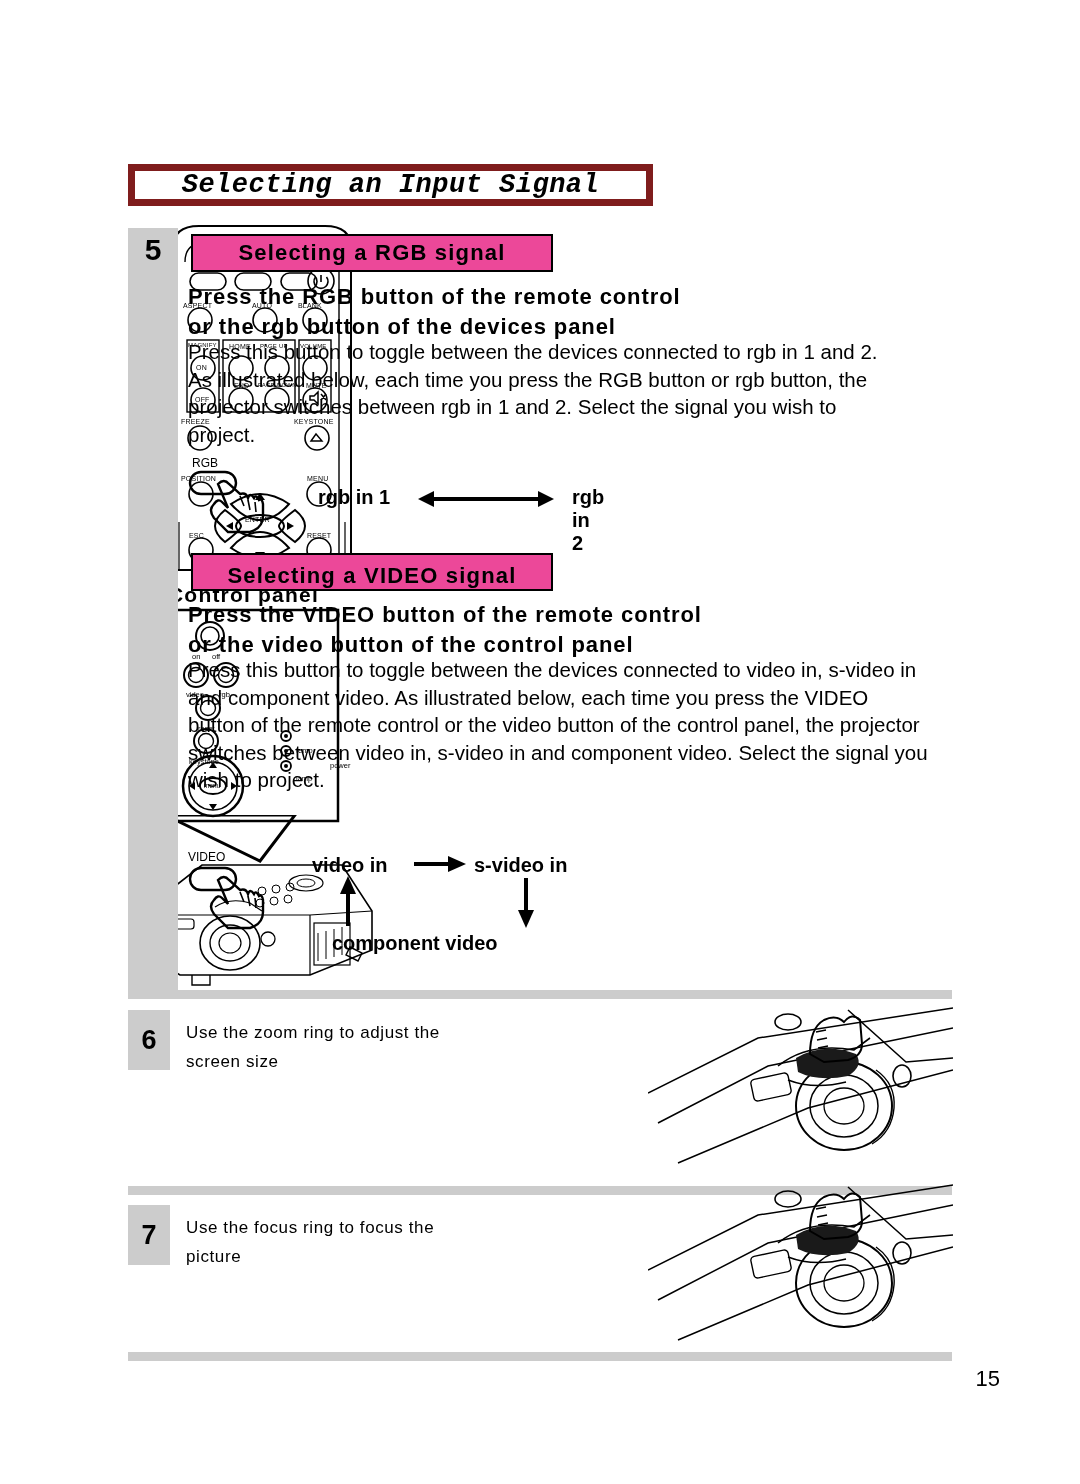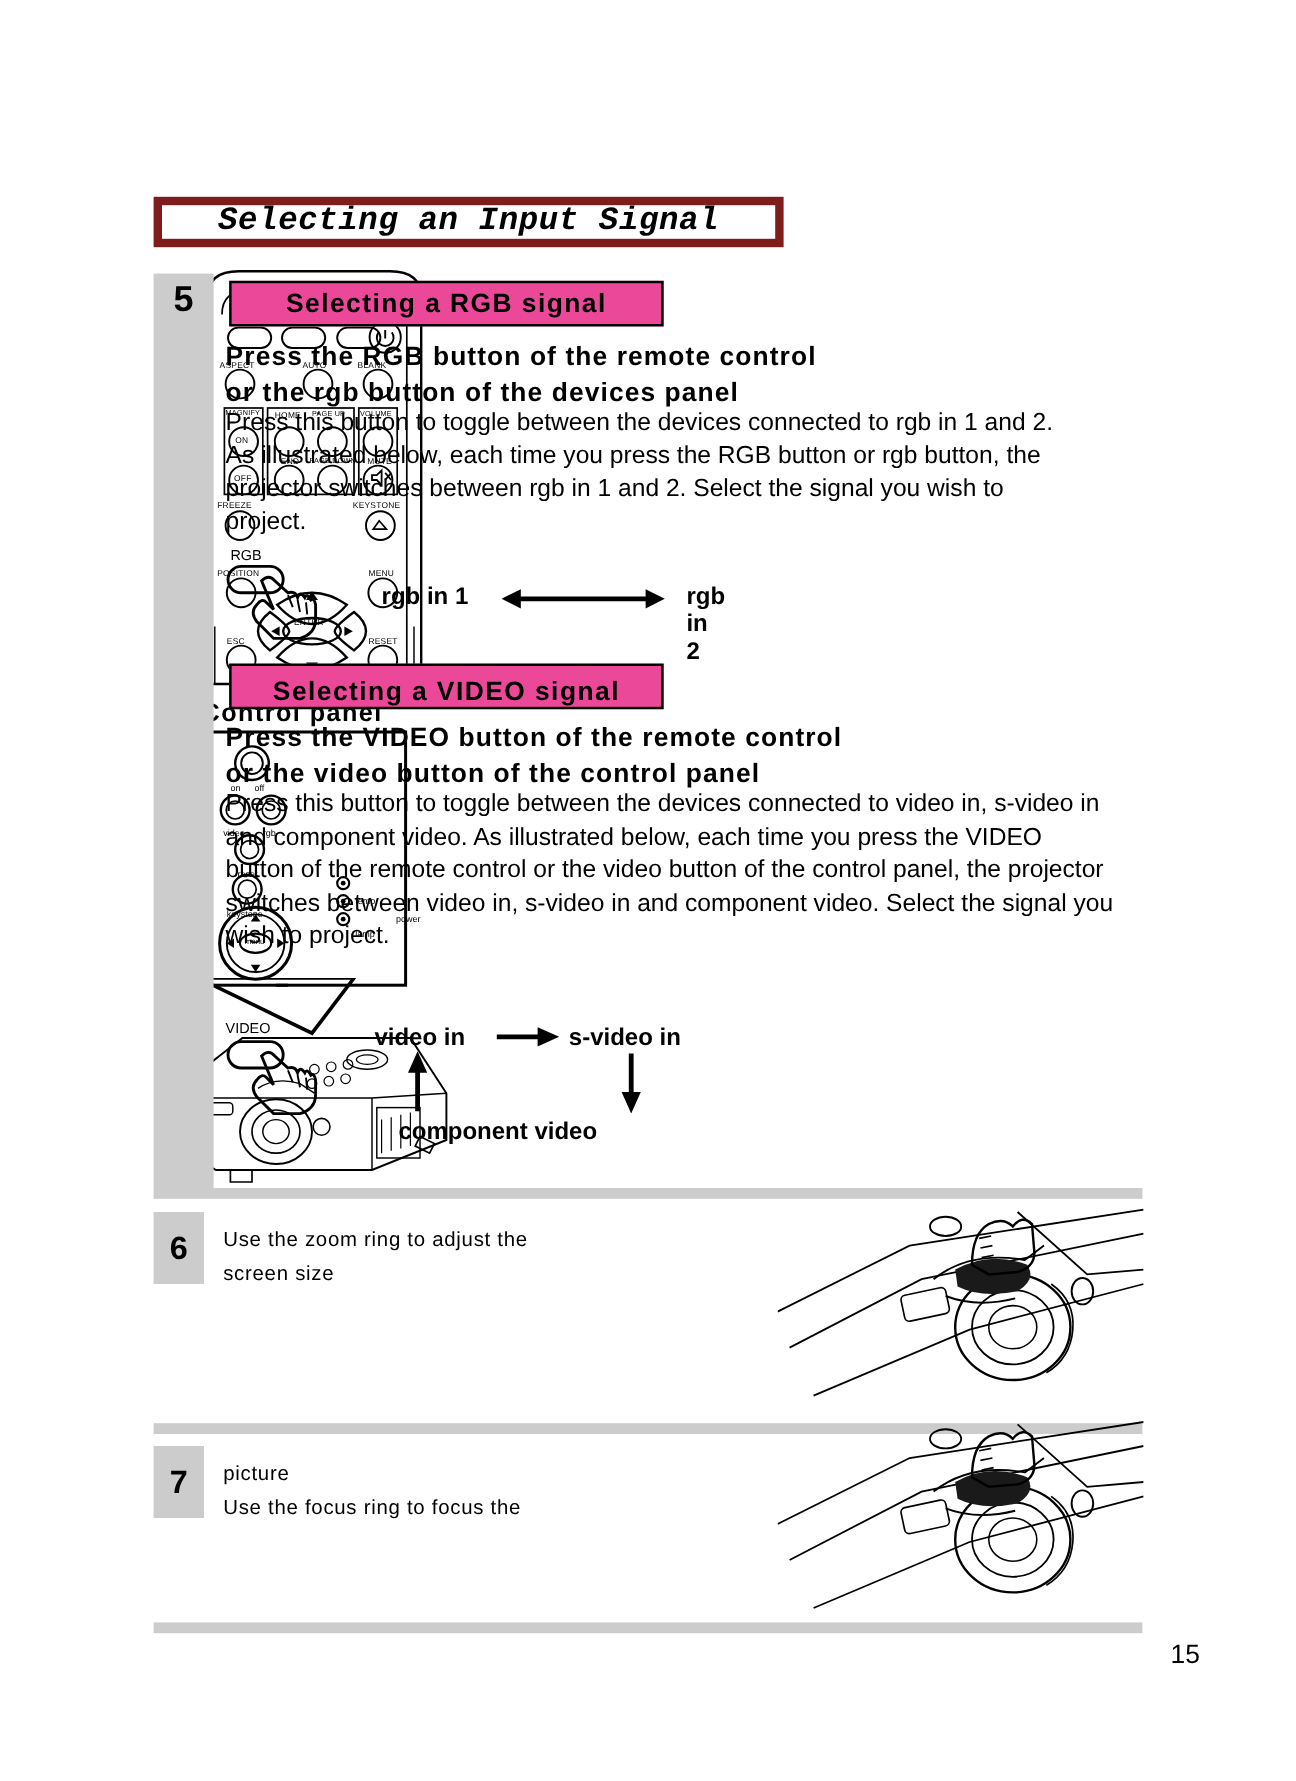--- a/index.html
+++ b/index.html
@@ -386,22 +386,22 @@
       <ellipse class="ln" cx="254" cy="78" rx="9" ry="11" fill="#fff" stroke-width="1.6"></ellipse>
     </svg>
   </div>
 </div>
 
 <div class="hsep" style="left:128px;top:1186px;width:824px;"></div>
 
 <div class="step-block" style="left:128px;top:1205px;width:824px;height:160px;">
   <div class="step-num-box">7</div>
   <div class="step-title">
+    <div>Use the focus ring to focus the</div>
     <div>picture</div>
-    <div>Use the focus ring to focus the</div>
   </div>
 
   <div style="position:absolute;left:520px;top:-30px;width:305px;height:175px;">
     <svg width="305" height="175" viewBox="0 0 305 175">
       <path class="ln" stroke-width="1.5" d="M0 95 L110 40 L305 10"></path>
       <path class="ln" stroke-width="1.5" d="M10 125 L120 68 L305 30"></path>
       <path class="ln" stroke-width="1.5" d="M30 165 L160 110 L305 72"></path>
       <path class="ln" stroke-width="1.5" d="M200 12 L258 64 L305 60"></path>
       <ellipse class="ln" cx="196" cy="108" rx="48" ry="44" fill="#fff" stroke-width="2"></ellipse>
       <ellipse class="ln" cx="196" cy="108" rx="34" ry="31" fill="#fff" stroke-width="1.5"></ellipse>

